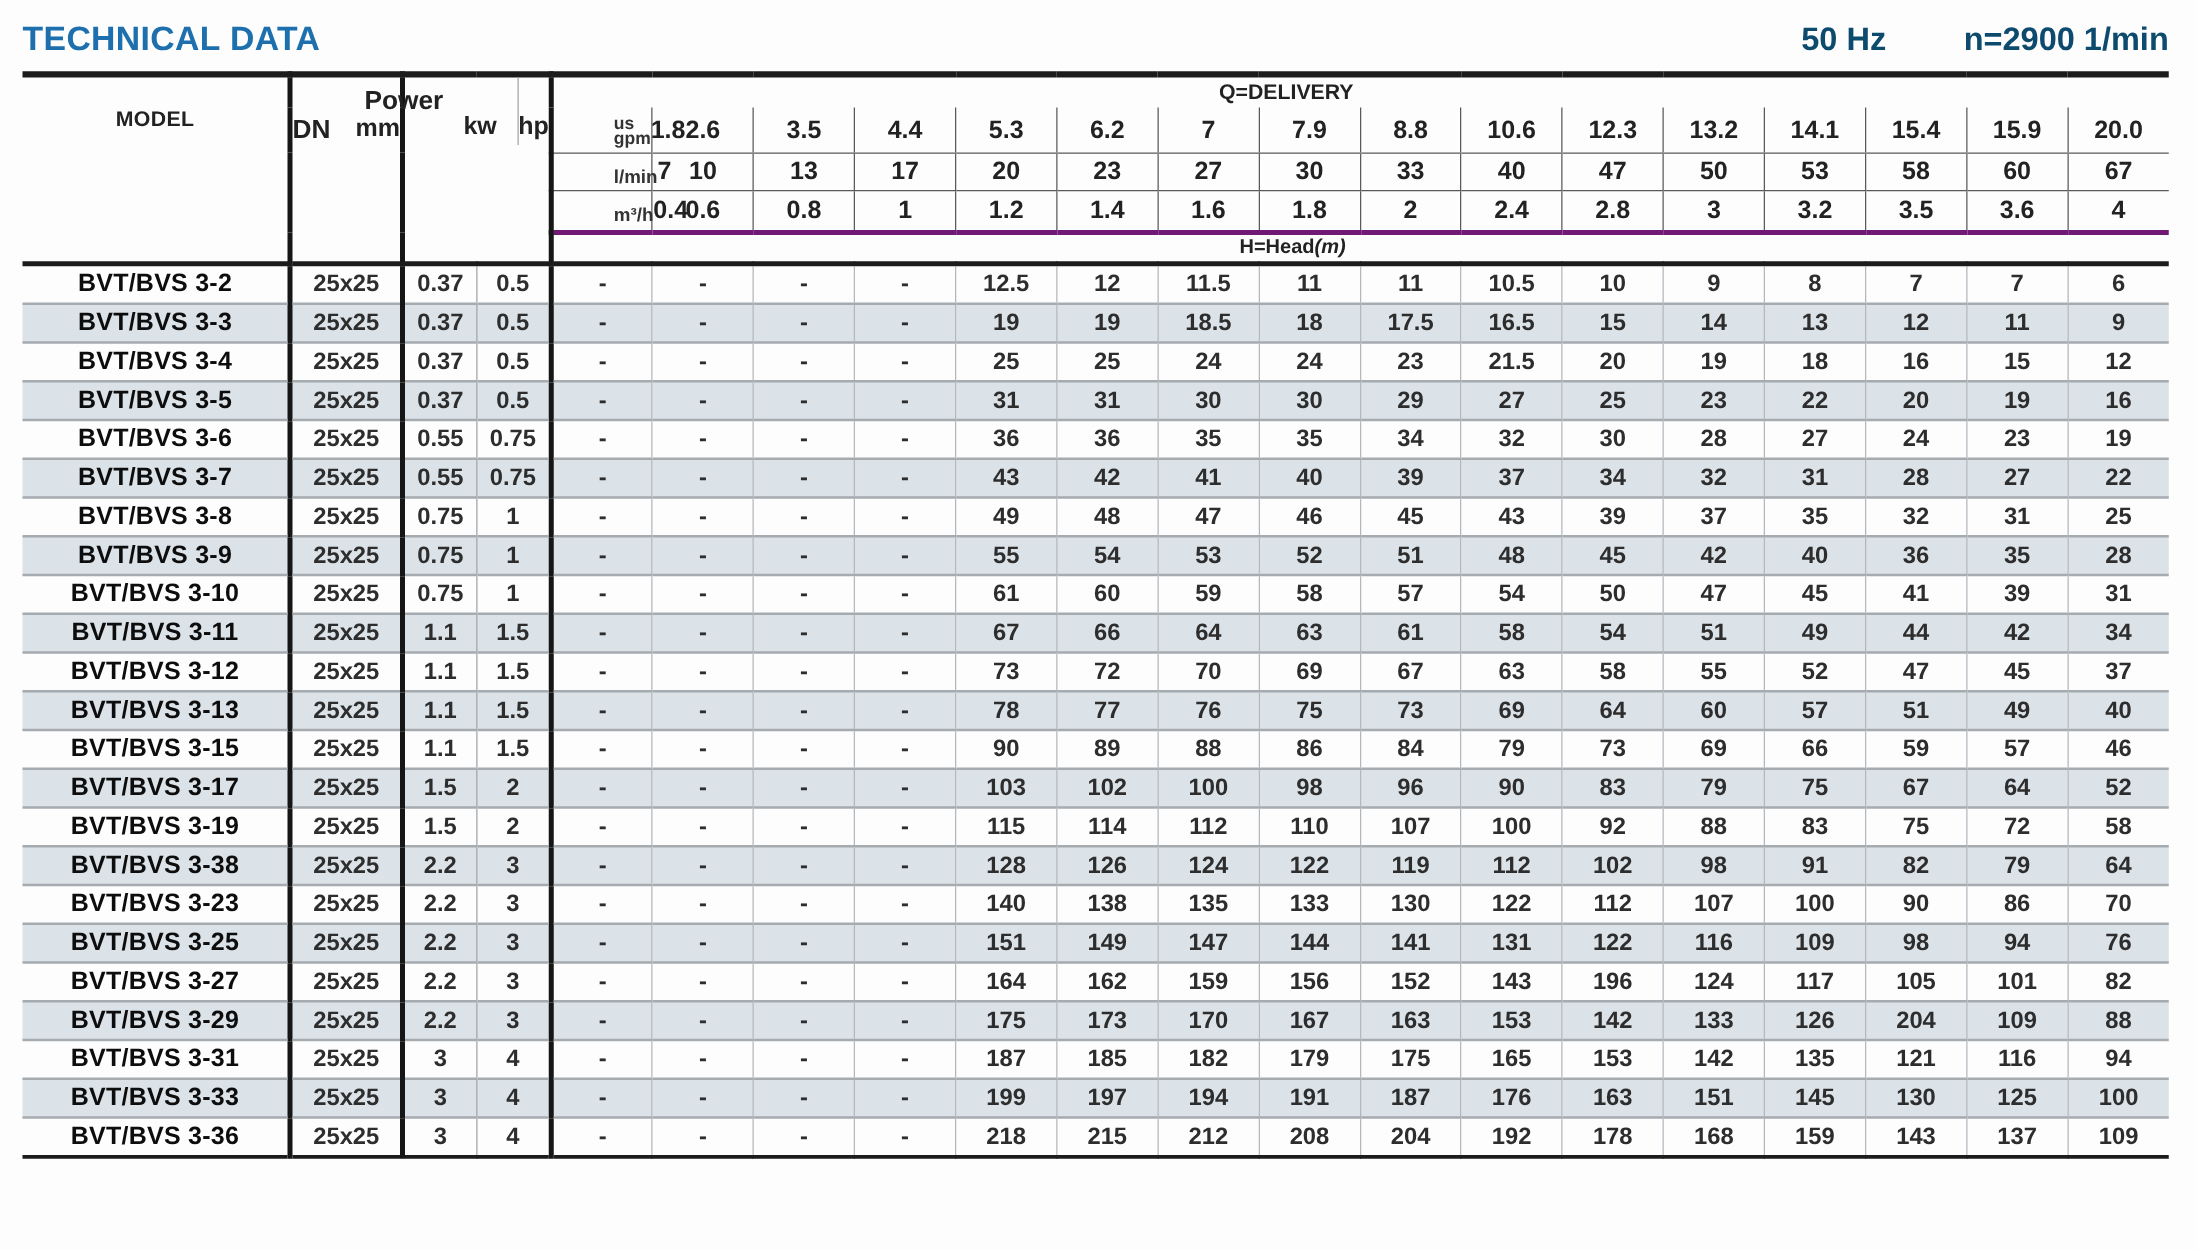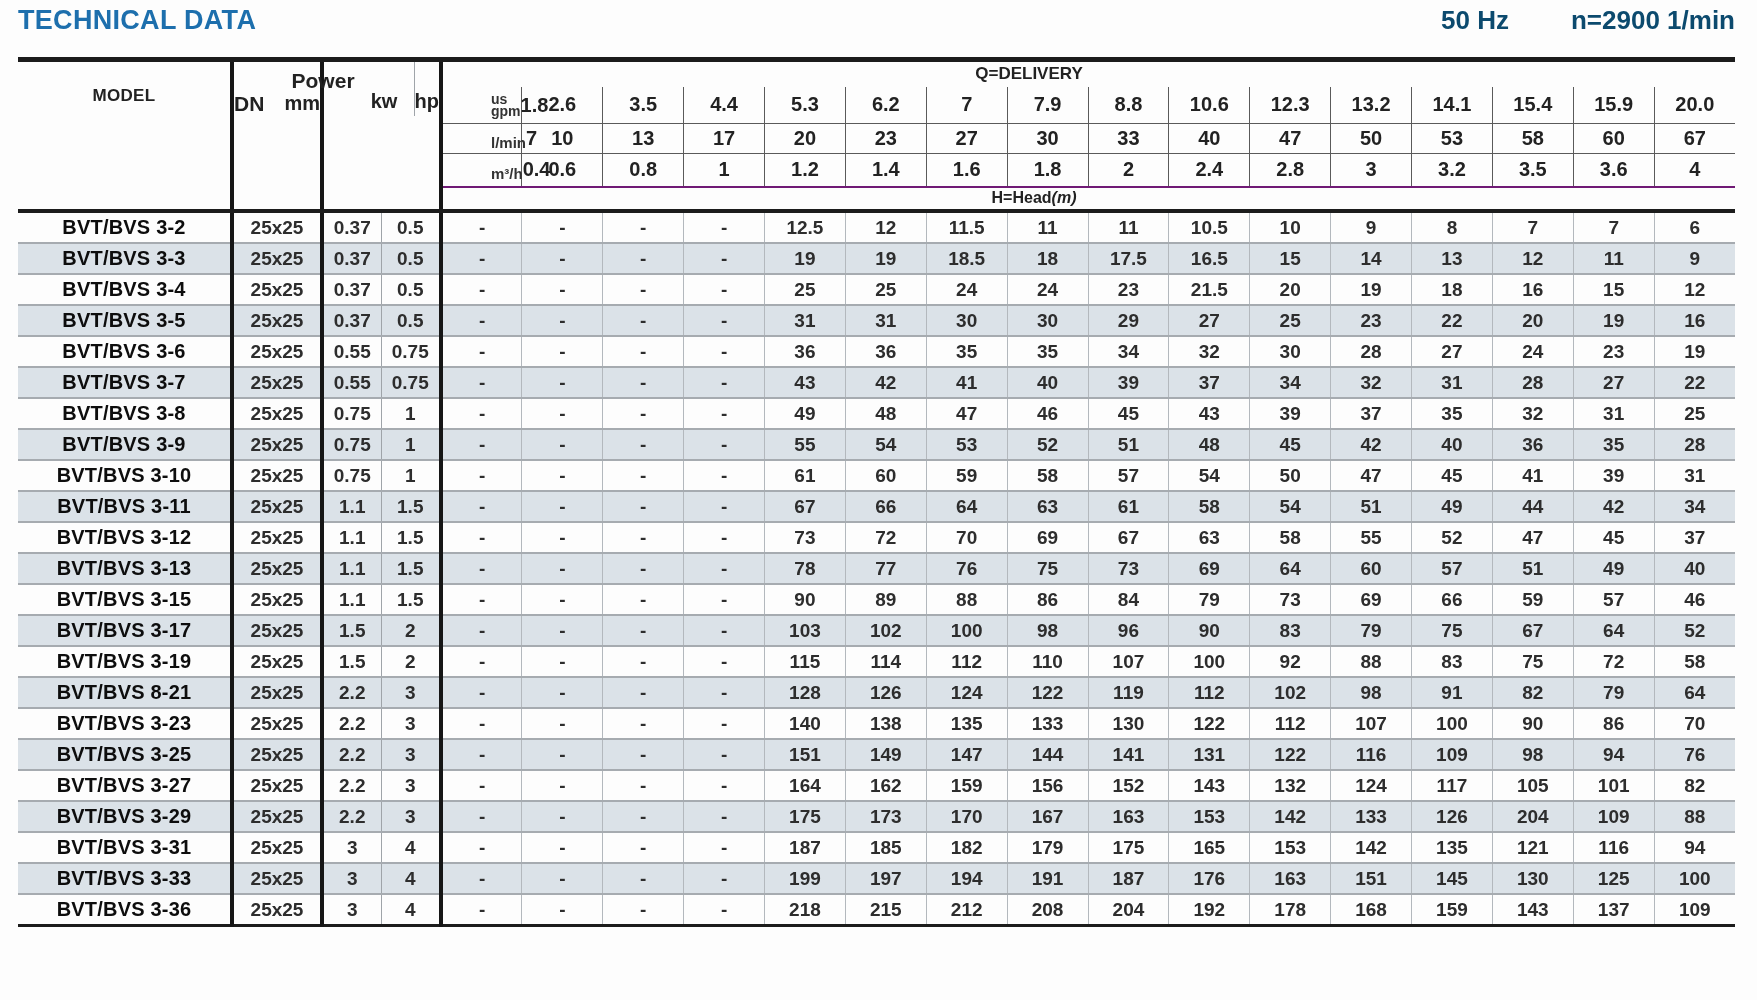--- a/index.html
+++ b/index.html
@@ -1,21 +1,21 @@
 <!DOCTYPE html>
 <html><head>
 <meta charset="utf-8">
 <style>
   html,body { margin:0; padding:0; background:#ffffff; }
   .page {
     position:relative; width:1757px; height:1000px; background:#fdfdfd;
     font-family:"Liberation Sans", sans-serif; overflow:hidden;
   }
   .titlebar {
-    position:absolute; left:18px; top:5px; width:1717px;
+    position:absolute; left:18px; top:16px; width:1717px;
     display:flex; justify-content:space-between; align-items:baseline;
   }
   .title { color:#1d6fad; font-size:27px; font-weight:bold; letter-spacing:0.3px; }
   .freq-group { display:flex; gap:62px; color:#0c4a6e; font-size:26px; font-weight:bold; }
 
   table.tech {
     position:absolute; left:18px; top:57px; width:1717px;
     border-collapse:collapse; table-layout:fixed;
     border-top:5px solid #1c1c1c; border-bottom:3px solid #1c1c1c;
   }
@@ -38,21 +38,21 @@
 
   tr.qdel-row th { height:21px; font-size:17px; text-align:center; }
   tr.qdel-row .qdel-txt { display:inline-block; transform:translateX(-60px); }
 
   tr.unit-row th {
     text-align:center; font-size:20px; border-left:1px solid #5a5a5a;
     vertical-align:middle;
   }
   tr.gpm-row th  { height:31px; border-bottom:1px solid #5a5a5a; }
   tr.lmin-row th { height:25px; border-bottom:1px solid #5a5a5a; }
-  tr.m3h-row th  { height:27px; border-bottom:2px solid #701a75; }
+  tr.m3h-row th  { height:27px; border-bottom:4px solid #701a75; }
   .fcell { display:flex; align-items:flex-end;padding-left:46px; }
   .unit-lbl { font-weight:600; font-size:15px; text-align:left; padding-left:2px; line-height:15px; color:#333; }
   .unit-lbl.stacked { font-size:14px; line-height:12px; }
   .uval { margin-left:auto; padding-right:7px; }
 
   tr.hhead-row th { height:18px; border-bottom:4px solid #1c1c1c; font-size:16px; text-align:center; }
   tr.hhead-row .hhead-txt { display:inline-block; transform:translateX(-55px); }
   .hhead-unit { font-style:italic; font-weight:bold; }
 
   
@@ -534,21 +534,21 @@
           <td class="head-cell">107</td>
           <td class="head-cell">100</td>
           <td class="head-cell">92</td>
           <td class="head-cell">88</td>
           <td class="head-cell">83</td>
           <td class="head-cell">75</td>
           <td class="head-cell">72</td>
           <td class="head-cell">58</td>
         </tr>
         <tr>
-          <td class="model-cell">BVT/BVS 8-21</td>
+          <td class="model-cell">BVT/BVS 3-38</td>
           <td class="dn-cell">25x25</td>
           <td class="kw-cell">2.2</td>
           <td class="hp-cell">3</td>
           <td class="head-cell">-</td>
           <td class="head-cell">-</td>
           <td class="head-cell">-</td>
           <td class="head-cell">-</td>
           <td class="head-cell">128</td>
           <td class="head-cell">126</td>
           <td class="head-cell">124</td>
@@ -614,21 +614,21 @@
           <td class="head-cell">-</td>
           <td class="head-cell">-</td>
           <td class="head-cell">-</td>
           <td class="head-cell">-</td>
           <td class="head-cell">164</td>
           <td class="head-cell">162</td>
           <td class="head-cell">159</td>
           <td class="head-cell">156</td>
           <td class="head-cell">152</td>
           <td class="head-cell">143</td>
-          <td class="head-cell">132</td>
+          <td class="head-cell">196</td>
           <td class="head-cell">124</td>
           <td class="head-cell">117</td>
           <td class="head-cell">105</td>
           <td class="head-cell">101</td>
           <td class="head-cell">82</td>
         </tr>
         <tr>
           <td class="model-cell">BVT/BVS 3-29</td>
           <td class="dn-cell">25x25</td>
           <td class="kw-cell">2.2</td>

